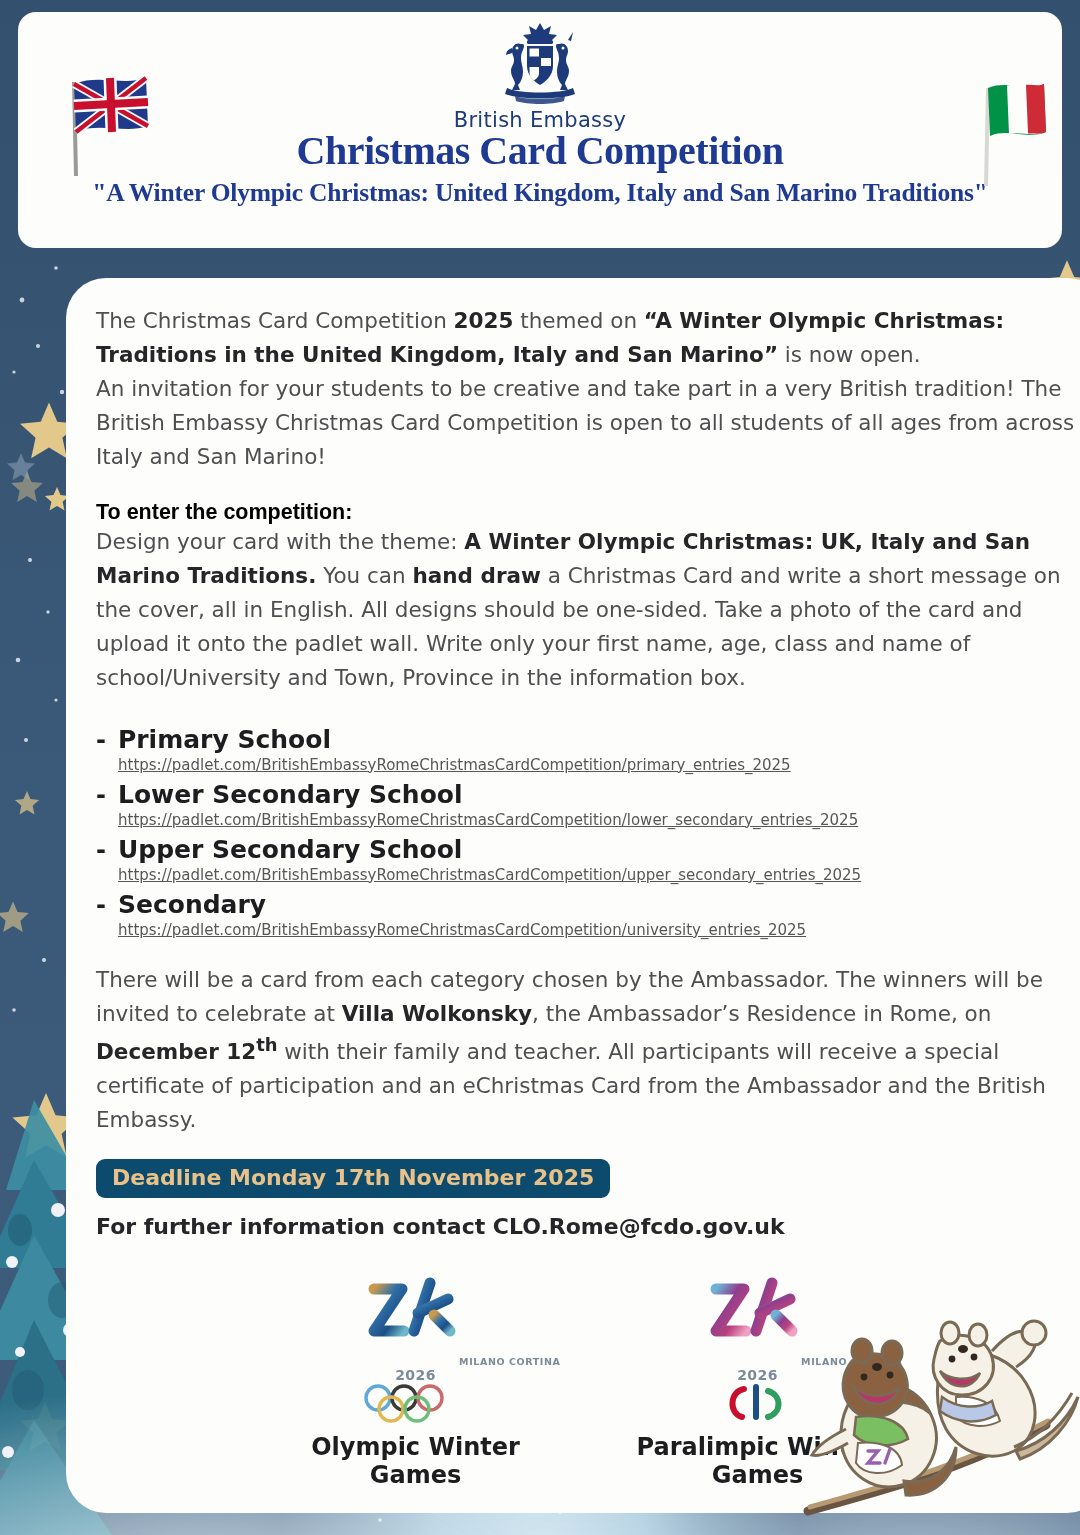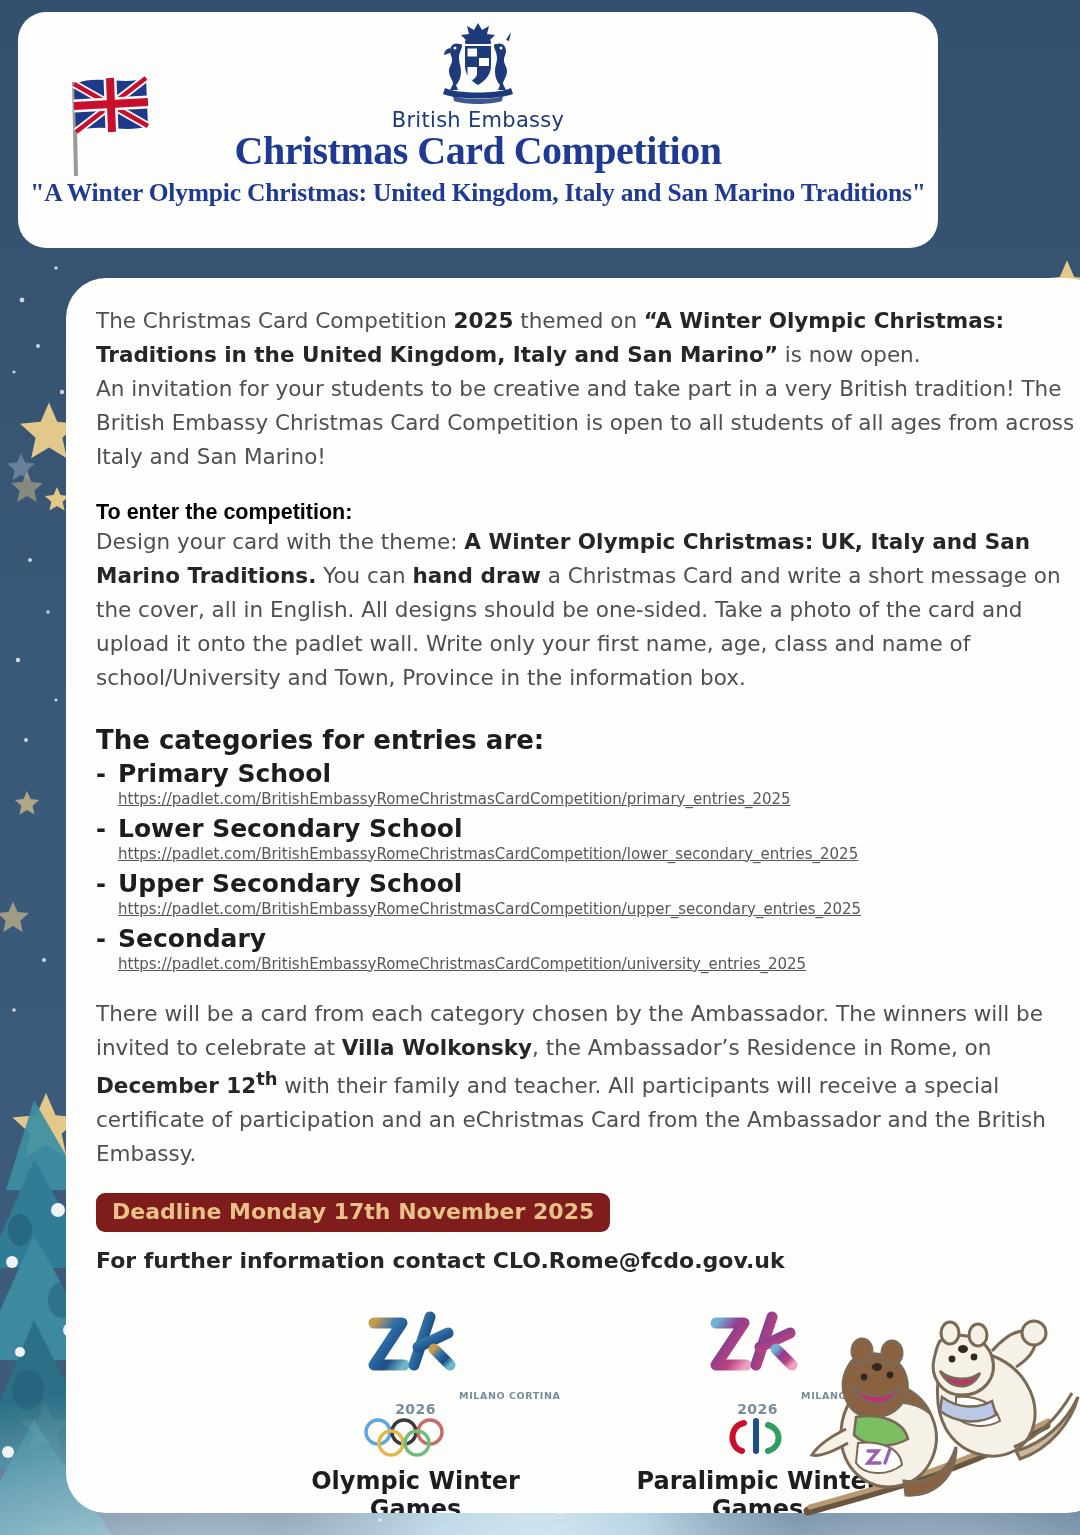--- a/index.html
+++ b/index.html
@@ -29,23 +29,23 @@
     background:
       radial-gradient(ellipse 70% 100% at 20% 120%, #e8f3f9 0%, rgba(232,243,249,0) 70%),
       radial-gradient(ellipse 60% 100% at 85% 125%, #dfeef7 0%, rgba(223,238,247,0) 70%);
     opacity: .85;
   }
 
   
   #header-card {
     position: absolute;
     left: 18px; top: 12px;
-    width: 920px; height: 236px;
+    width: 1044px; height: 236px;
     background: #fdfdfb;
-    border-radius: 28px;
+    border-radius: 18px;
     overflow: hidden;
   }
   #crest-block { text-align: center; padding-top: 6px; }
   #crest-svg { display: block; margin: 0 auto; }
   #embassy-label {
     font-family: "DejaVu Sans", sans-serif;
     font-size: 21px;
     color: #1d3a7a;
     letter-spacing: .3px;
     margin-top: -2px;
@@ -131,21 +131,21 @@
     text-decoration: underline;
     margin: 2px 0 6px 22px;
     white-space: nowrap;
   }
 
   #winners-para { margin-top: 24px; }
 
   #deadline-badge {
     display: inline-block;
     margin-top: 22px;
-    background: #7f1d1d;
+    background: #0c4a6e;
     color: #e8c288;
     font-family: "DejaVu Sans", sans-serif;
     font-size: 22px;
     font-weight: 700;
     padding: 6px 16px 8px 16px;
     border-radius: 9px;
   }
   #contact-line {
     font-family: "DejaVu Sans", sans-serif;
     font-size: 22px;
@@ -357,21 +357,20 @@
   </svg>
 </div>
 
 <div id="main-card">
 
   <p id="intro" class="body-text"><span>The Christmas Card Competition </span><b>2025</b><span> themed on </span><b>“A Winter Olympic Christmas: Traditions in the United Kingdom, Italy and San Marino”</b><span> is now open.</span><br><span>An invitation for your students to be creative and take part in a very British tradition! The British Embassy Christmas Card Competition is open to all students of all ages from across Italy and San Marino!</span></p>
 
   <div id="enter-heading">To enter the competition:</div>
   <p id="enter-para" class="body-text"><span>Design your card with the theme: </span><b>A Winter Olympic Christmas: UK, Italy and San Marino Traditions.</b><span> You can </span><b>hand draw</b><span> a Christmas Card and write a short message on the cover, all in English. All designs should be one-sided. Take a photo of the card and upload it onto the padlet wall. Write only your first name, age, class and name of school/University and Town, Province in the information box.</span></p>
 
-  <div id="categories-heading">The categories for entries are:</div>
 
   <div id="categories-list">
     <div class="cat-item">
       <div class="cat-row">
         <span class="cat-dash">-</span>
         <span class="cat-name">Primary School</span>
       </div>
       <a class="cat-url" href="#">https://padlet.com/BritishEmbassyRomeChristmasCardCompetition/primary_entries_2025</a>
     </div>
     <div class="cat-item">

